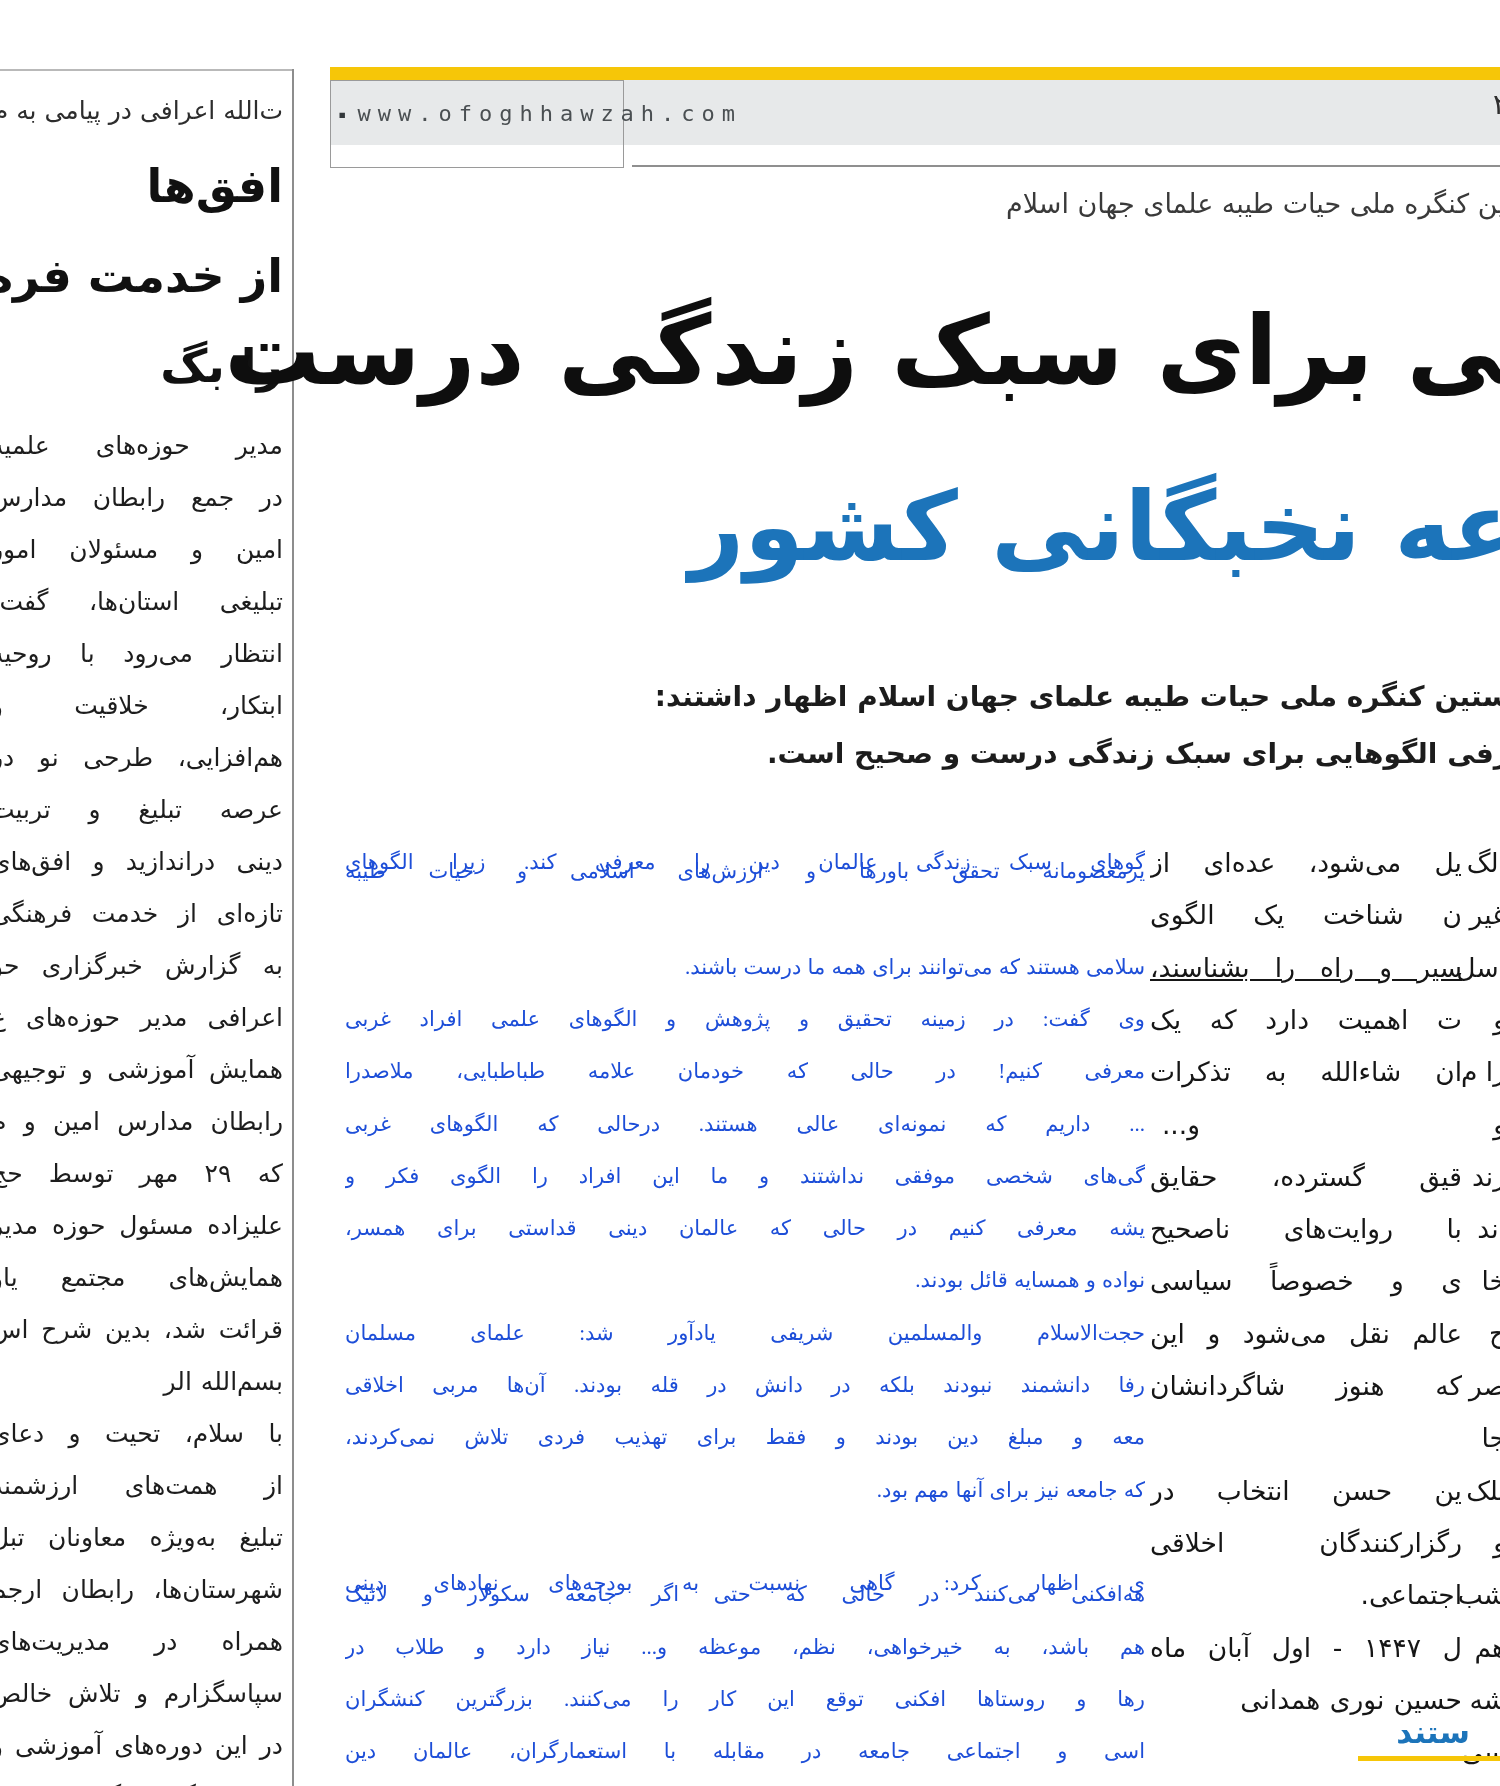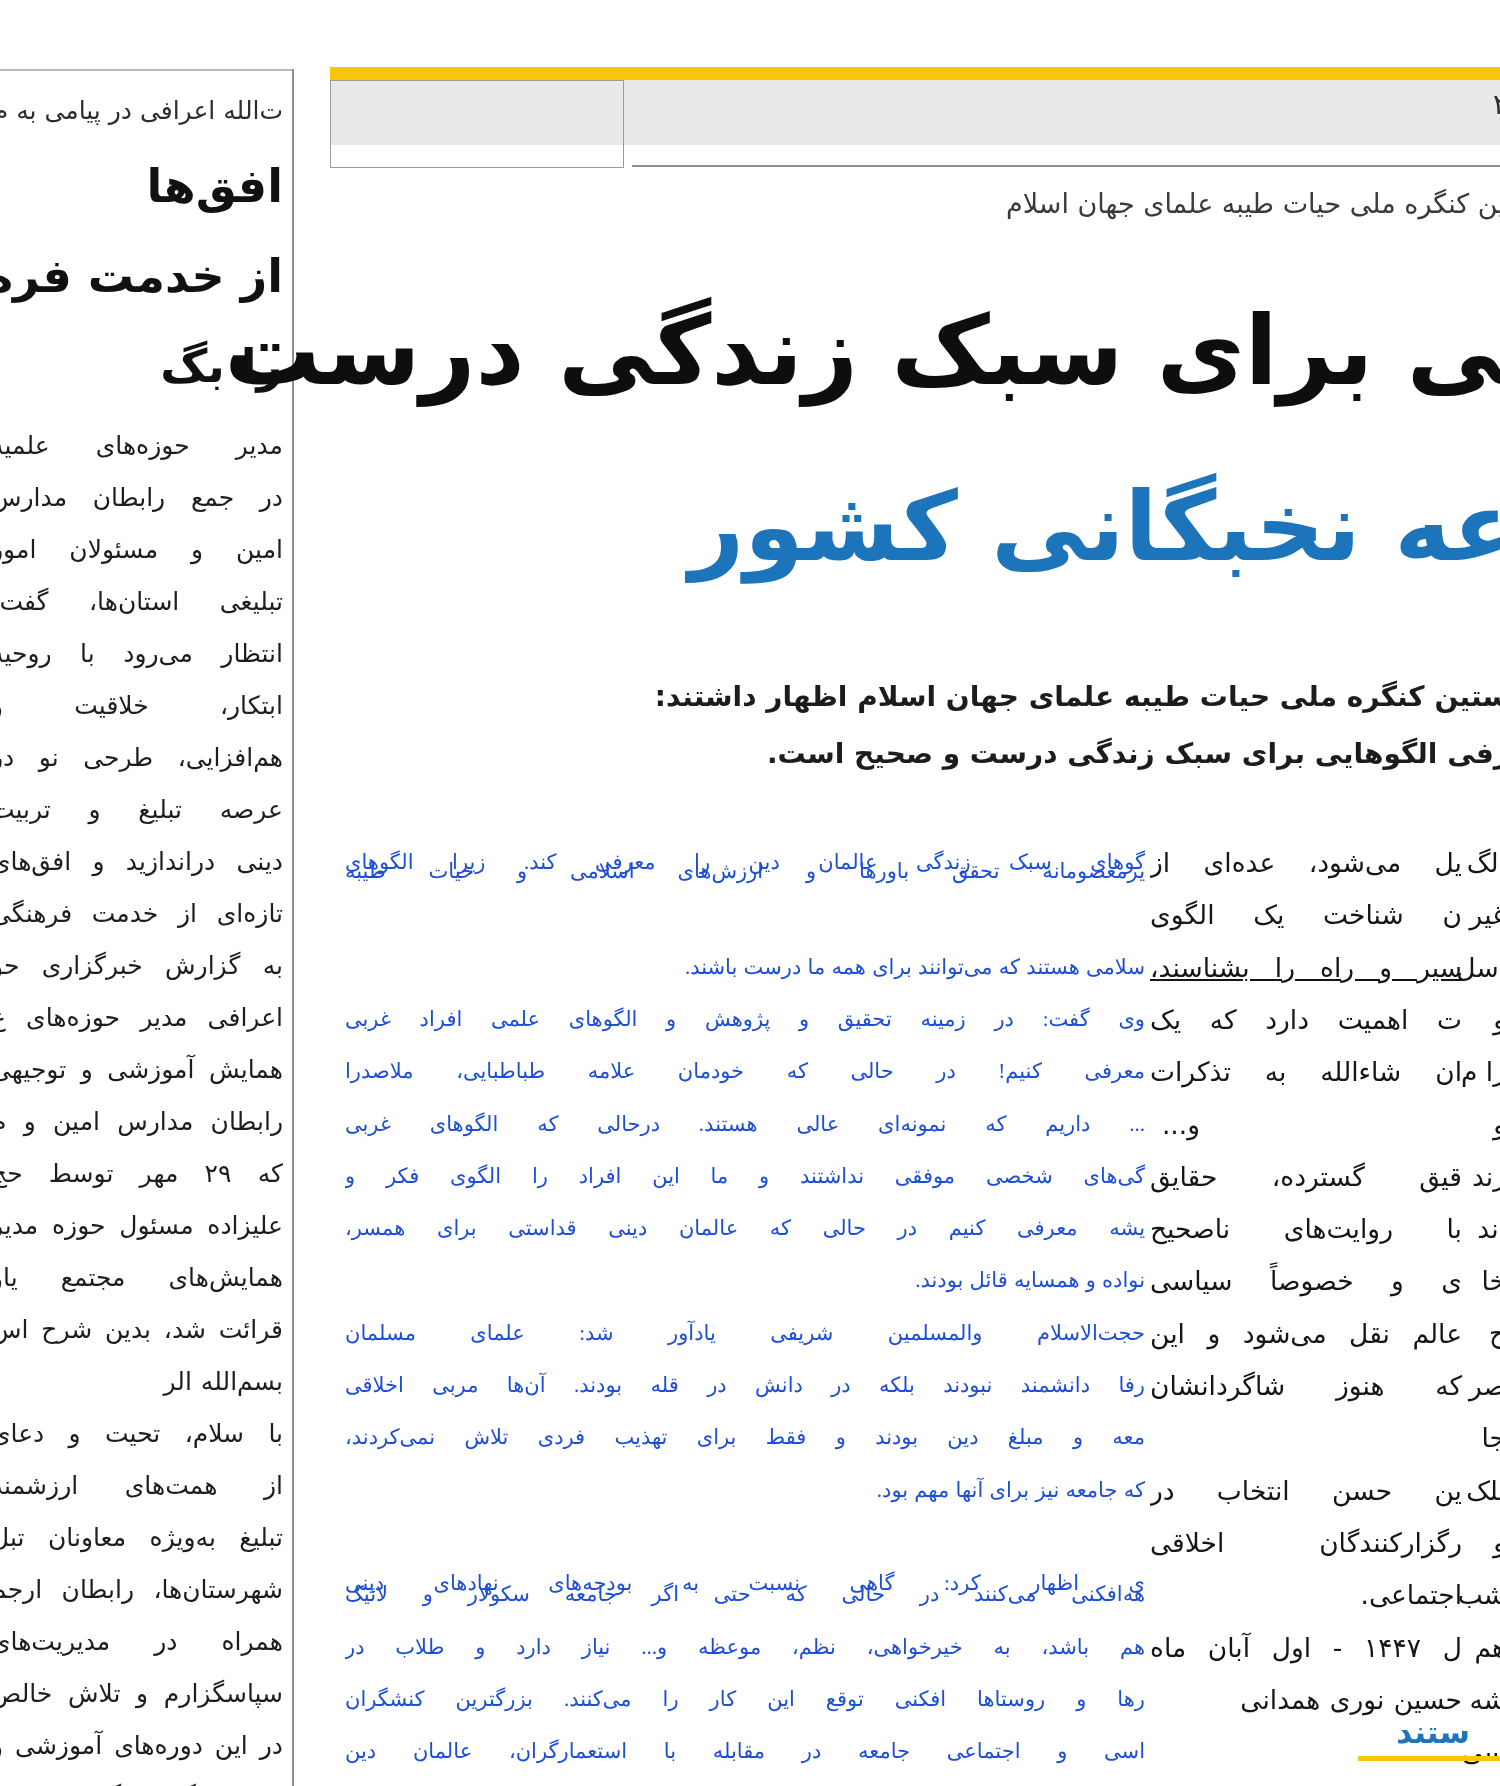--- a/index.html
+++ b/index.html
@@ -44,20 +44,23 @@
   #subheading-underline{right:0;top:1756px;width:142px;height:5px;}
 </style>
 </head>
 <body>
 
 <div id="page">
 
   <div class="abs" id="yellow-bar" style="background: rgb(246, 198, 8);"></div>
   <div class="abs" id="gray-bar" style="background: rgb(231, 233, 234);"></div>
   <div class="abs" id="url-box"></div>
+  <div class="abs" id="site-url">
+    <span id="url-bullet">▪</span><span>www.ofoghhawzah.com</span>
+  </div>
   <div class="abs" id="page-number">۲</div>
   <div class="abs" id="header-rule"></div>
 
   <div class="abs" id="left-rule"></div>
   <div class="abs" id="divider"></div>
   <div class="abs l-kicker">ت‌الله اعرافی در پیامی به م</div>
   <div>
       <div class="abs l-head-line" style="top: 158px;">افق‌ها</div>
       <div class="abs l-head-line" style="top: 248px;">از خدمت فره</div>
       <div class="abs l-head-line" style="top: 338px;">را بگ</div>

